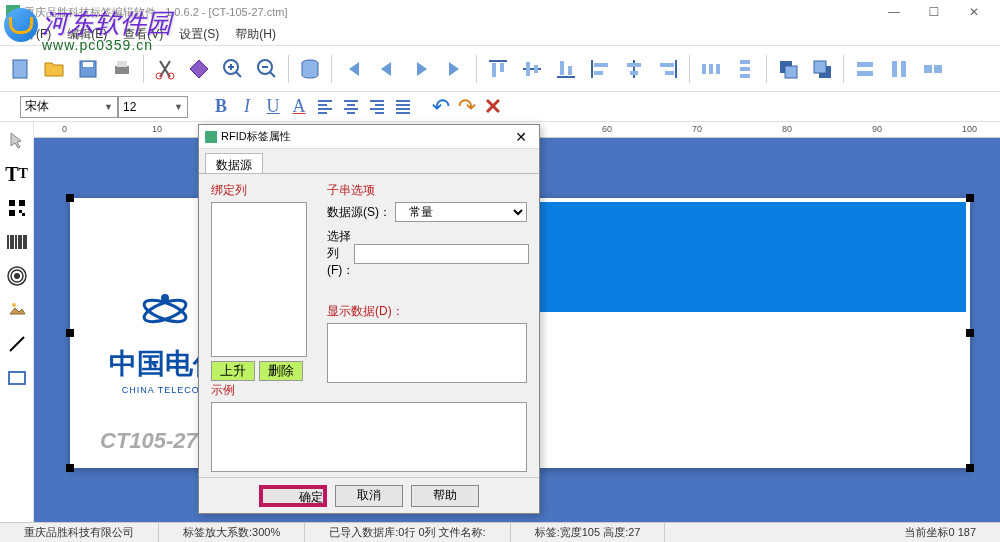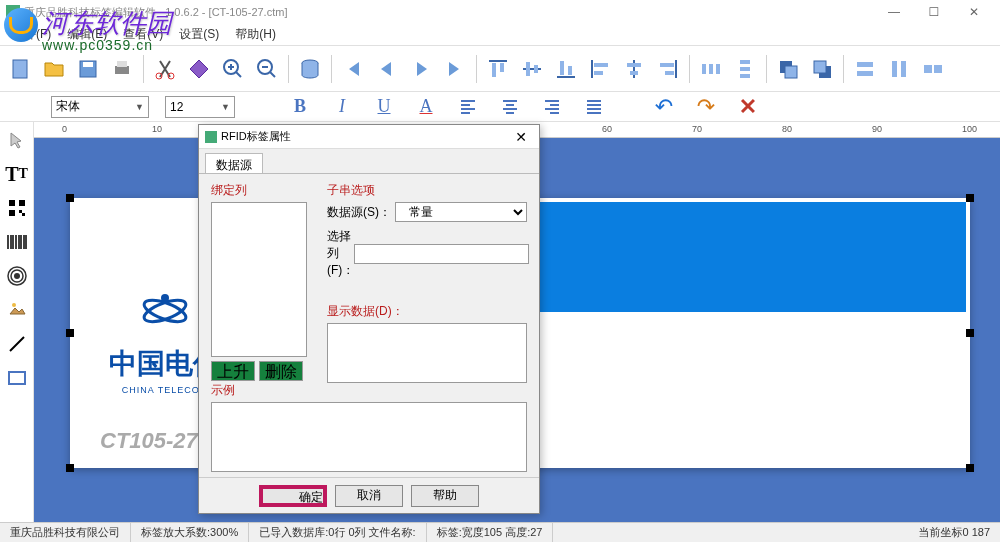--- a/index.html
+++ b/index.html
@@ -16,21 +16,21 @@
 .menubar { height: 22px; background: #fff; display: flex; align-items: center; padding: 0 4px; border-bottom: 1px solid #e0e0e0; }
 .menubar .menuitem { padding: 0 8px; font-size: 12px; color: #333; }
 
 
 .toolbar1 { height: 46px; background: #fff; display: flex; align-items: center; padding: 2px 4px; border-bottom: 1px solid #e0e0e0; gap: 2px; }
 .tb-btn { width: 32px; height: 32px; display: flex; align-items: center; justify-content: center; border: 1px solid transparent; border-radius: 2px; }
 .tb-btn svg { width: 24px; height: 24px; }
 .tb-sep { width: 1px; height: 28px; background: #d0d0d0; margin: 0 3px; }
 
 
-.toolbar2 { height: 30px; background: #fff; display: flex; align-items: center; padding: 2px 51px; border-bottom: 1px solid #e0e0e0; gap: 16px; }
+.toolbar2 { height: 30px; background: #fff; display: flex; align-items: center; padding: 2px 20px; border-bottom: 1px solid #e0e0e0; gap: 0; }
 .combo { height: 22px; border: 1px solid #999; background: #fff; padding: 0 4px; font-size: 12px; display: flex; align-items: center; }
 .combo.font { width: 98px; }
 .combo.size { width: 70px; }
 .combo .arrow { margin-left: auto; font-size: 9px; color: #555; }
 .fmtbtn { width: 26px; height: 26px; display: flex; align-items: center; justify-content: center; font-family: "Times New Roman", serif; font-size: 18px; color: #4a74c0; }
 .fmtbtn.red { color: #c0392b; font-size: 22px; font-weight: bold; }
 .fmtbtn.blue { color: #1e6fd4; }
 
 
 .leftpanel { position: absolute; left: 0; top: 122px; width: 34px; bottom: 20px; background: #fff; border-right: 1px solid #e0e0e0; display: flex; flex-direction: column; align-items: center; padding-top: 4px; gap: 6px; }
@@ -77,30 +77,30 @@
 .dlg-body { flex: 1; background: #f0f0f0; padding: 8px 12px; border-top: 1px solid #bbb; font-size: 12px; position: relative; }
 .dlg-body .section-label { color: #b91c1c; margin-bottom: 3px; }
 .dlg-body .bindlist { width: 96px; height: 155px; background: #fff; border: 1px solid #999; }
 .dlg-body .leftcol { position: absolute; left: 12px; top: 8px; width: 110px; }
 .dlg-body .rightcol { position: absolute; left: 128px; top: 8px; right: 12px; }
 .dlg-body .row { display: flex; align-items: center; margin-bottom: 6px; }
 .dlg-body .row label { width: 68px; }
 .dlg-body select, .dlg-body input[type=text] { flex: 1; height: 20px; border: 1px solid #999; background: #fff; font-size: 12px; padding: 0 9px; }
 .dlg-body textarea { width: 100%; height: 60px; border: 1px solid #999; background: #fff; resize: none; }
 .dlg-body .btnrow { margin-top: 4px; display: flex; gap: 4px; }
-.dlg-body .btnrow button { width: 44px; height: 20px; background: #15803d; border: 1px solid #999; font-size: 16px; }
+.dlg-body .btnrow button { width: 44px; height: 20px; background: #bef264; border: 1px solid #999; font-size: 13px; }
 .dlg-body .example { position: absolute; left: 12px; top: 208px; right: 12px; }
 .dlg-body .example .box { margin-top: 3px; height: 70px; border: 1px solid #999; background: #fff; }
 .dlg-foot { height: 36px; border-top: 1px solid #ccc; display: flex; align-items: center; justify-content: center; gap: 8px; }
 .dlg-foot button { width: 68px; height: 22px; background: #e6e6e6; border: 1px solid #888; font-size: 12px; }
 .dlg-foot button.primary { border: 4px solid #be185d; text-align: right; }
 
 
 .statusbar { position: absolute; left: 0; bottom: 0; right: 0; height: 20px; background: #f0f0f0; border-top: 1px solid #ccc; display: flex; align-items: center; font-size: 11px; color: #333; }
-.statusbar .cell { padding: 0 10px; border-right: 1px solid #ccc; height: 100%; display: flex; align-items: center; }
+.statusbar .cell { padding: 0 24px; border-right: 1px solid #ccc; height: 100%; display: flex; align-items: center; }
 .statusbar .spacer { flex: 1; }
 </style>
 </head>
 <body>
 
 <div class="watermark">
   <div class="circ"></div>
   <div class="txtwrap">
     <div class="cn">河东软件园</div>
     <div class="url">www.pc0359.cn</div>

